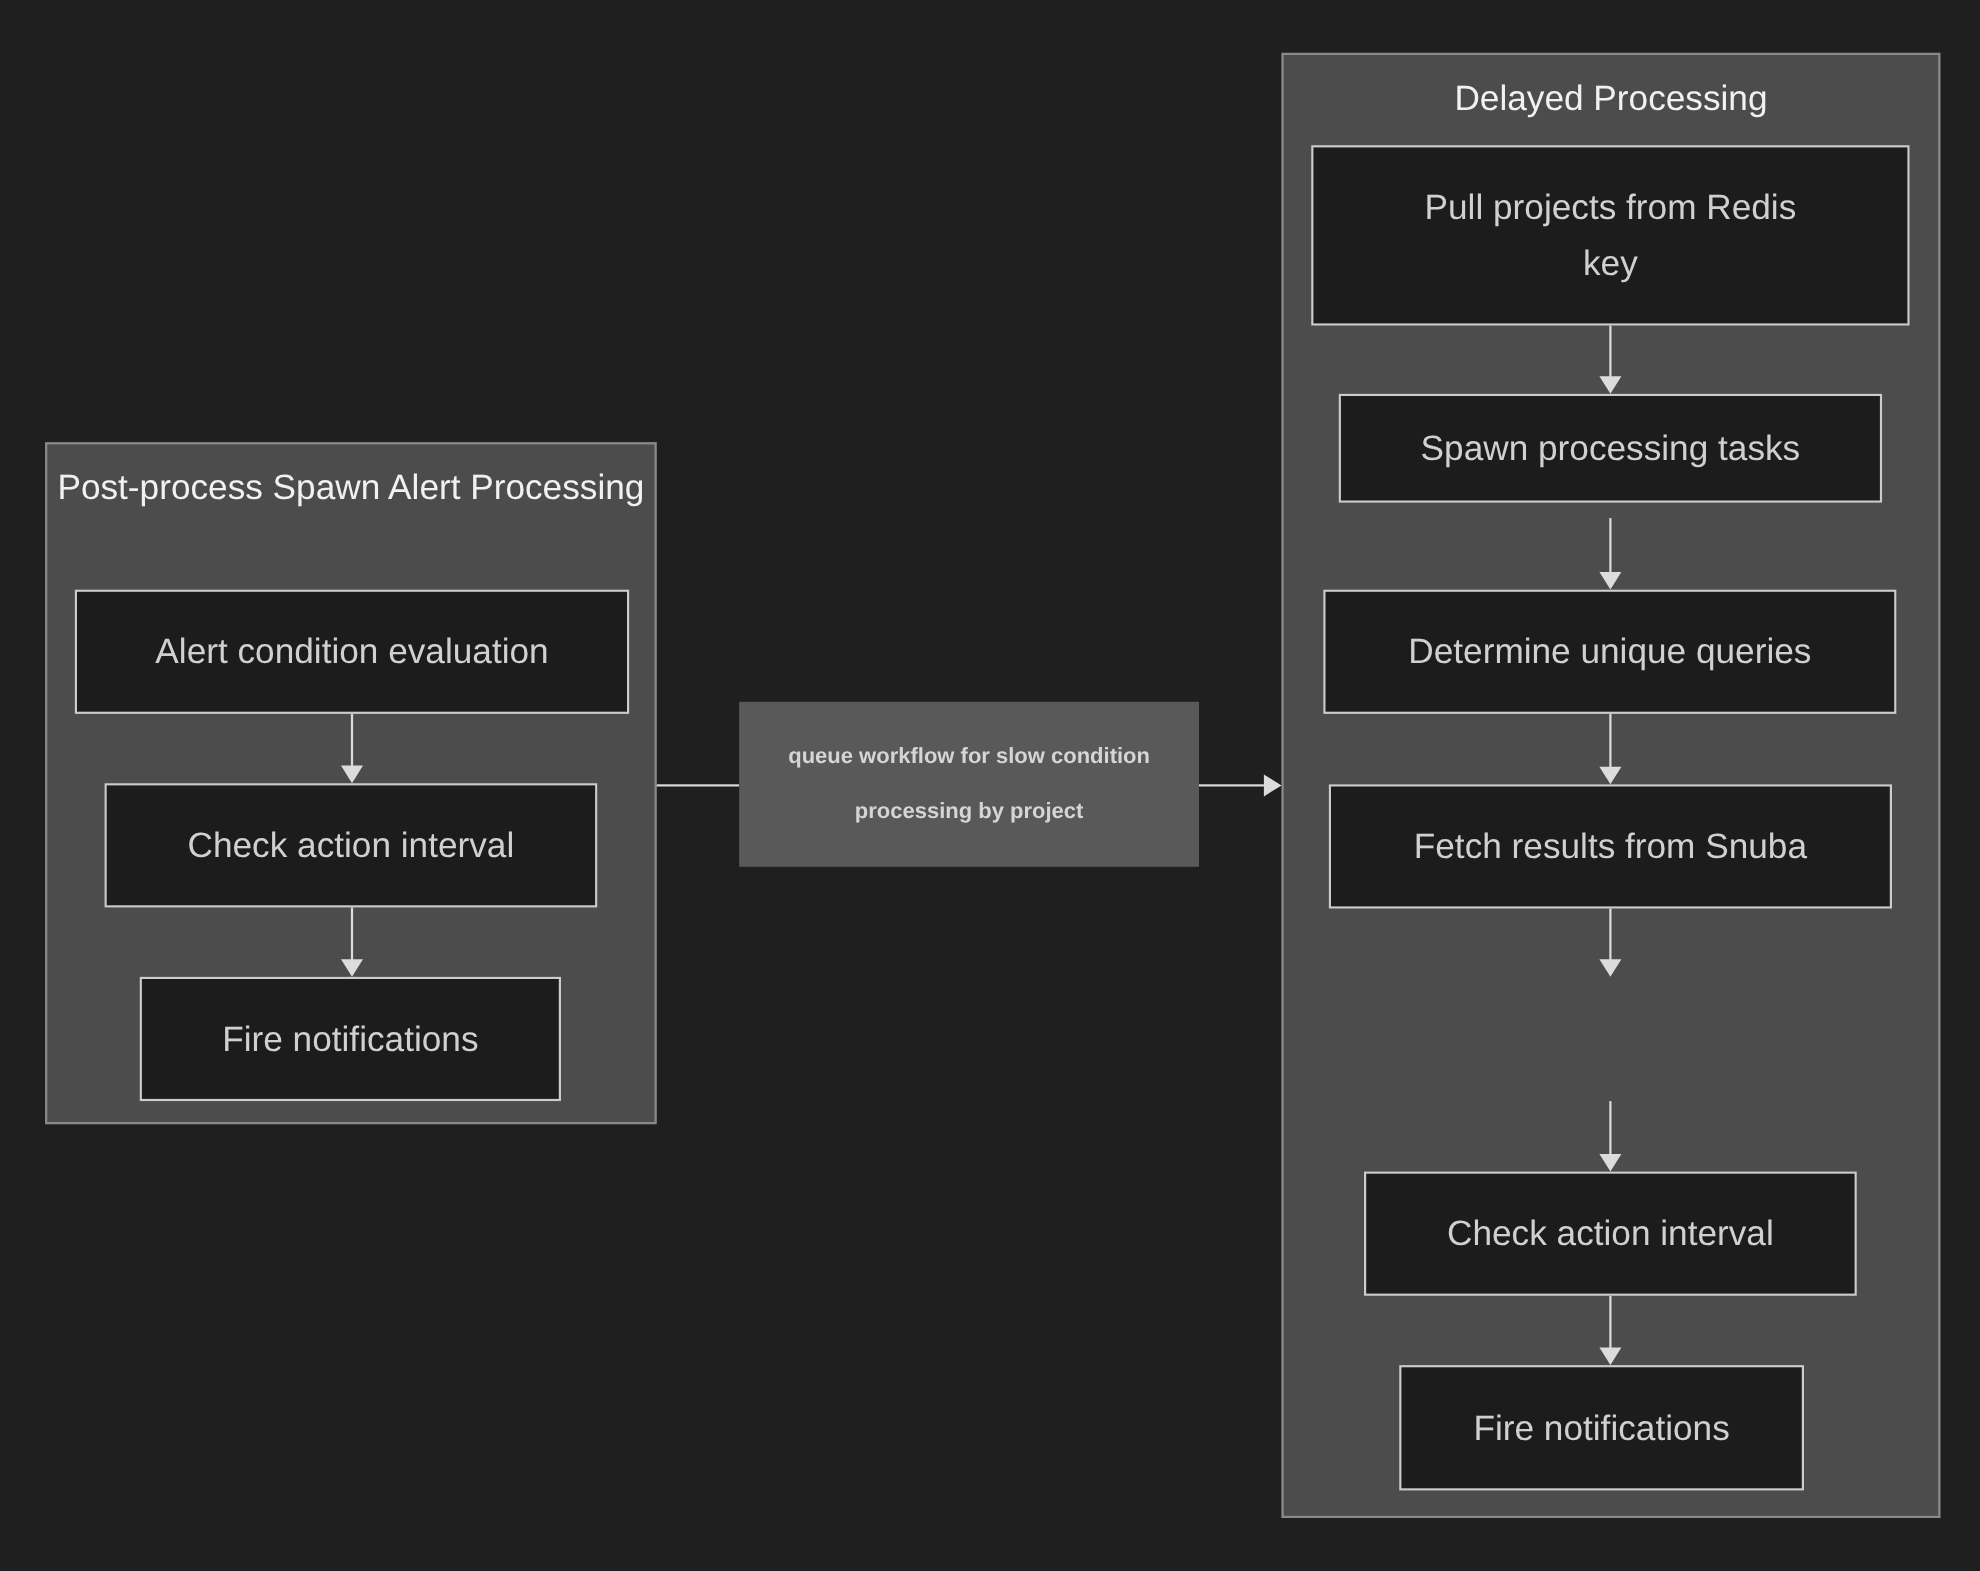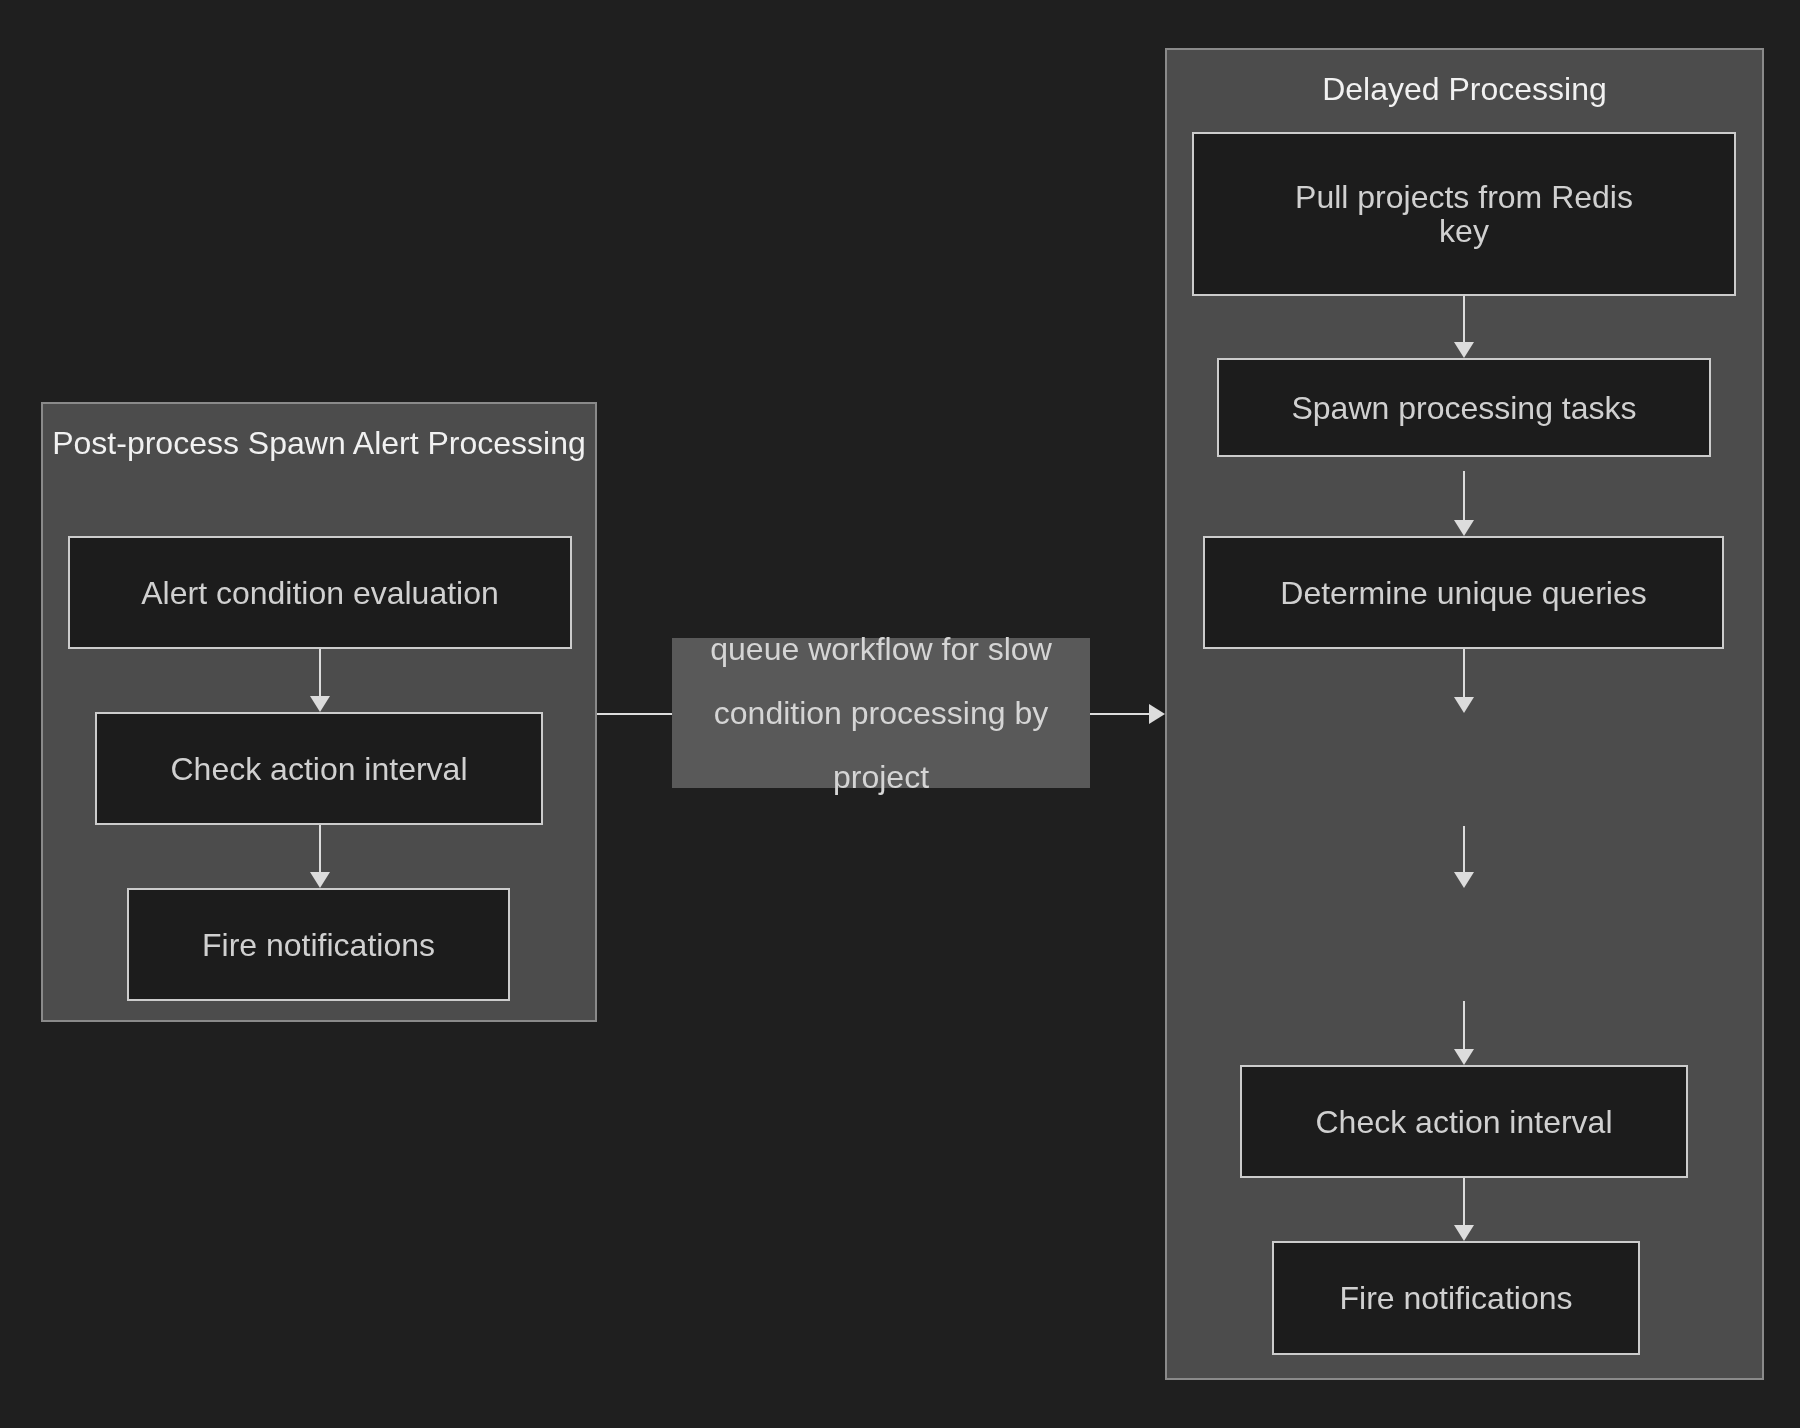--- a/index.html
+++ b/index.html
@@ -20,29 +20,29 @@
   }
   .cluster-title{
     position:absolute;top:10px;left:0;right:0;margin:4px auto;
     text-align:center;color:var(--title-text);
     font-size:32px;line-height:51px;
   }
   .node{
     position:absolute;background:var(--node-bg);
     border:2px solid var(--node-border);box-sizing:border-box;
     display:flex;align-items:center;justify-content:center;
-    color:var(--node-text);font-size:32px;line-height:34px;text-align:center;
+    color:var(--node-text);font-size:32px;line-height:51px;text-align:center;
   }
   .node-label{display:inline-block;}
   .node-label.wrap-narrow{max-width:370px;}
   .title-wrap{max-width:420px;margin:0 auto;}
   .edge-label{
     position:absolute;background:var(--edge-label-bg);color:var(--edge-label-text);
-    font-size:32px;line-height:64px;text-align:center;
-    display:flex;align-items:center;justify-content:center;
+    font-size:20px;line-height:50px;text-align:center;
+    display:flex;align-items:center;justify-content:center;font-weight:bold;
   }
   .edge-label span{display:inline-block;max-width:392px;}
   .hline{position:absolute;height:2px;background:var(--arrow);}
   .varrow{position:absolute;width:20px;}
   .varrow .line{position:absolute;left:9px;top:0;width:2px;background:var(--arrow);}
   .varrow .head{
     position:absolute;left:0;bottom:0;width:0;height:0;
     border-left:10px solid transparent;border-right:10px solid transparent;
     border-top:16px solid var(--arrow);
   }
@@ -81,20 +81,23 @@
 
   <div class="node" style="left:1192px;top:132px;width:544px;height:164px;">
     <span class="node-label wrap-narrow">Pull projects from Redis key</span>
   </div>
   <div class="node" style="left:1217px;top:358px;width:494px;height:99px;">
     <span class="node-label">Spawn processing tasks</span>
   </div>
   <div class="node" style="left:1203px;top:536px;width:521px;height:113px;">
     <span class="node-label">Determine unique queries</span>
   </div>
+  <div class="node" style="left:1208px;top:713px;width:512px;height:113px;">
+    <span class="node-label">Fetch results from Snuba</span>
+  </div>
   <div class="node" style="left:1240px;top:1065px;width:448px;height:113px;">
     <span class="node-label">Check action interval</span>
   </div>
   <div class="node" style="left:1272px;top:1241px;width:368px;height:114px;">
     <span class="node-label">Fire notifications</span>
   </div>
 
   <div class="varrow" style="left:310px;top:649px;height:63px;">
     <div class="line" style="height:48px;"></div>
       <div class="head"></div>

